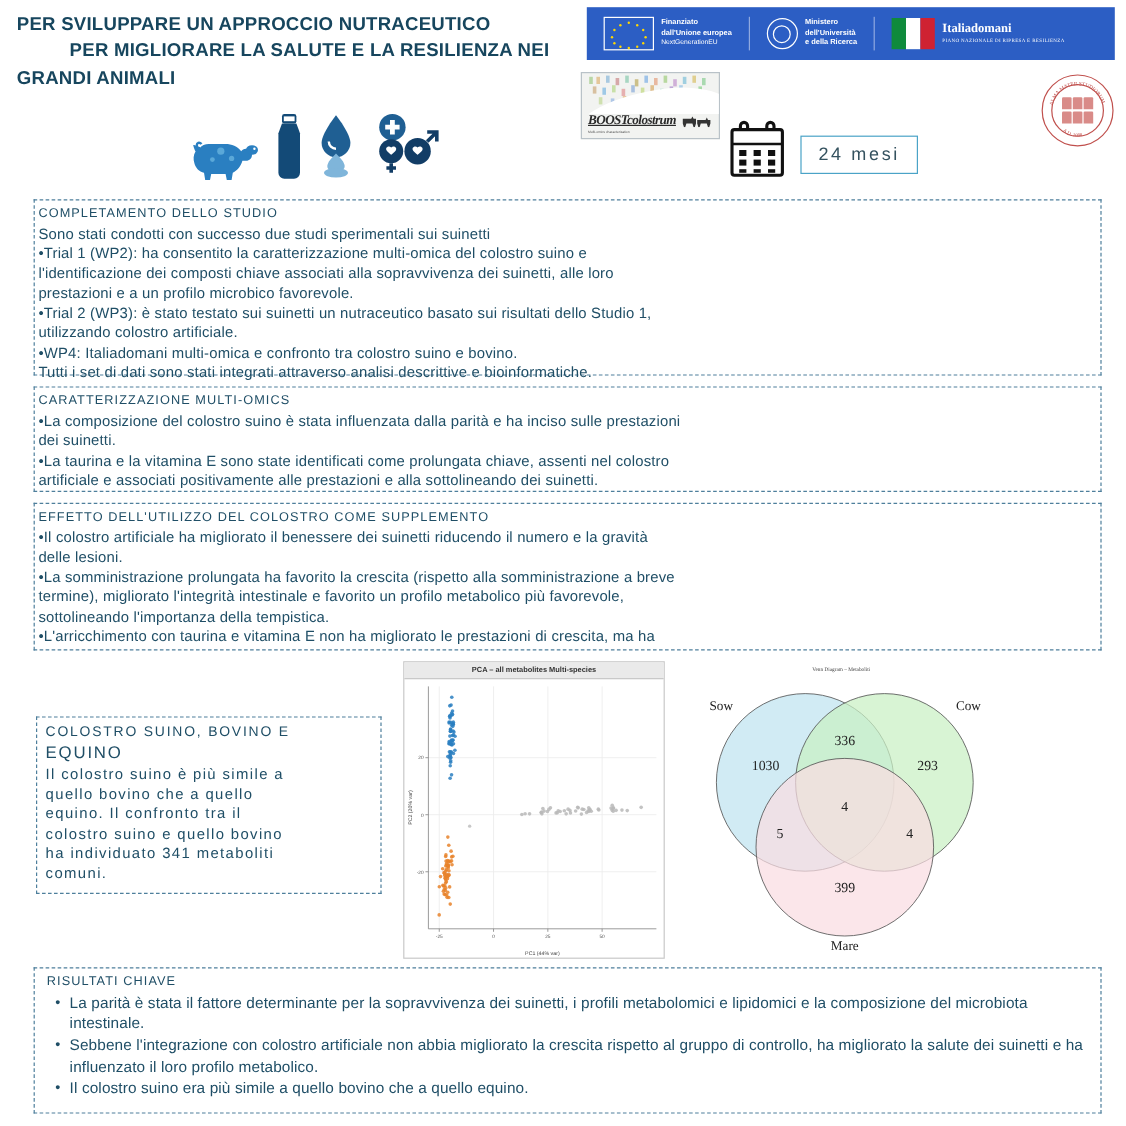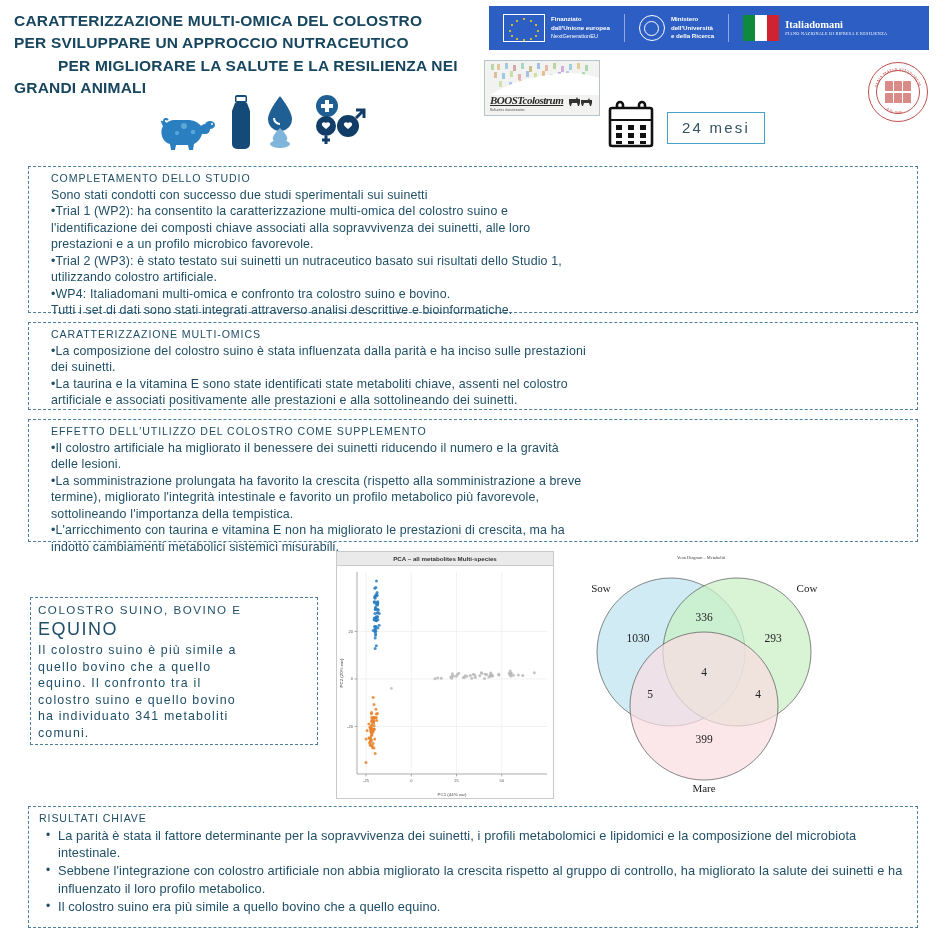--- a/index.html
+++ b/index.html
@@ -119,21 +119,21 @@
     width:26px;height:22px;
   }
   .seal-grid i{background:#d98b88;display:block;border-radius:1px 1px 0 0;}
 
   
   .box{
     position:absolute;
     border:1.6px dashed #4e7f9c;
     background:#ffffff;
     box-sizing:border-box;
-    padding:5px 8px 4px 22px;
+    padding:5px 8px 4px 3px;
   }
   .box-head{
     font-size:10.6px;letter-spacing:.9px;color:#1f4e66;
     margin:0 0 1px 0;line-height:1.3;
   }
   .box-line{
     font-size:12.4px;line-height:1.33;color:#1f4e66;margin:0;
     letter-spacing:.15px;
   }
   .box-line.sp{letter-spacing:1.15px;}
@@ -171,23 +171,20 @@
   .venn svg{display:block;margin:0 auto;}
   .venn text{font-family:"Liberation Serif",serif;fill:#222;}
 </style>
 </head>
 <body>
 
 <div class="header">
 
   <div class="title-block">
     <div class="poster-title">
-      <span class="tline-just">
-        <i style="font-style:normal;">CARATTERIZZAZIONE MULTI-OMICA DEL COLOSTRO</i>
-      </span>
       <span class="tline-just">
         <i style="font-style:normal;">PER SVILUPPARE UN APPROCCIO NUTRACEUTICO</i>
       </span>
       <span class="tline-just">
         <i style="font-style:normal;margin-left:44px;">PER MIGLIORARE LA SALUTE E LA RESILIENZA NEI</i>
       </span>
       <span>GRANDI ANIMALI</span>
     </div>
   </div>
 
@@ -389,38 +386,37 @@
   <div class="box-line">•Trial 2 (WP3): è stato testato sui suinetti un nutraceutico basato sui risultati dello Studio 1,</div>
   <div class="box-line">utilizzando colostro artificiale.</div>
   <div class="box-line">•WP4: Italiadomani multi-omica e confronto tra colostro suino e bovino.</div>
   <div class="box-line">Tutti i set di dati sono stati integrati attraverso analisi descrittive e bioinformatiche.</div>
 </div>
 
 <div class="box" style="left:28px;top:322px;width:890px;height:88px;">
   <div class="box-head">CARATTERIZZAZIONE MULTI-OMICS</div>
   <div class="box-line">•La composizione del colostro suino è stata influenzata dalla parità e ha inciso sulle prestazioni</div>
   <div class="box-line">dei suinetti.</div>
-  <div class="box-line">•La taurina e la vitamina E sono state identificati state metaboliti chiave, assenti nel colostro</div>
+  <div class="box-line">•La taurina e la vitamina E sono state identificati come prolungata chiave, assenti nel colostro</div>
   <div class="box-line">artificiale e associati positivamente alle prestazioni e alla sottolineando dei suinetti.</div>
 </div>
 
 <div class="box" style="left:28px;top:419px;width:890px;height:123px;">
   <div class="box-head">EFFETTO DELL'UTILIZZO DEL COLOSTRO COME SUPPLEMENTO</div>
   <div class="box-line">•Il colostro artificiale ha migliorato il benessere dei suinetti riducendo il numero e la gravità</div>
   <div class="box-line">delle lesioni.</div>
   <div class="box-line">•La somministrazione prolungata ha favorito la crescita (rispetto alla somministrazione a breve</div>
   <div class="box-line">termine), migliorato l'integrità intestinale e favorito un profilo metabolico più favorevole,</div>
   <div class="box-line">sottolineando l'importanza della tempistica.</div>
   <div class="box-line">•L'arricchimento con taurina e vitamina E non ha migliorato le prestazioni di crescita, ma ha</div>
-  <div class="box-line">indotto cambiamenti metabolici sistemici misurabili.</div>
 </div>
 
 <div class="box" style="left:30px;top:597px;width:288px;height:148px;padding:4px 7px;">
   <div class="box-head sp" style="font-size:11.6px;">COLOSTRO SUINO, BOVINO E</div>
-  <div class="box-head sp" style="font-size:18px;">EQUINO</div>
+  <div class="box-head sp" style="font-size:14px;">EQUINO</div>
   <div class="box-line sp">Il colostro suino è più simile a</div>
   <div class="box-line sp">quello bovino che a quello</div>
   <div class="box-line sp">equino. Il confronto tra il</div>
   <div class="box-line sp">colostro suino e quello bovino</div>
   <div class="box-line sp">ha individuato 341 metaboliti</div>
   <div class="box-line sp">comuni.</div>
 </div>
 
 <div class="pca">
   <div class="pca-title">PCA – all metabolites Multi-species</div>

